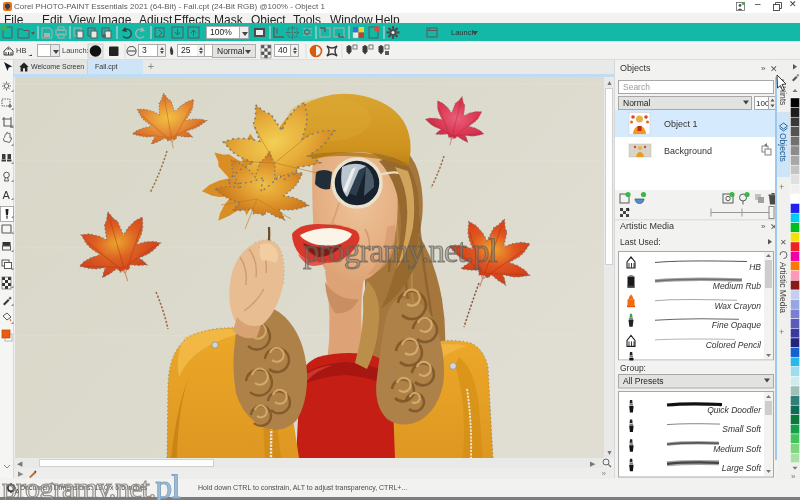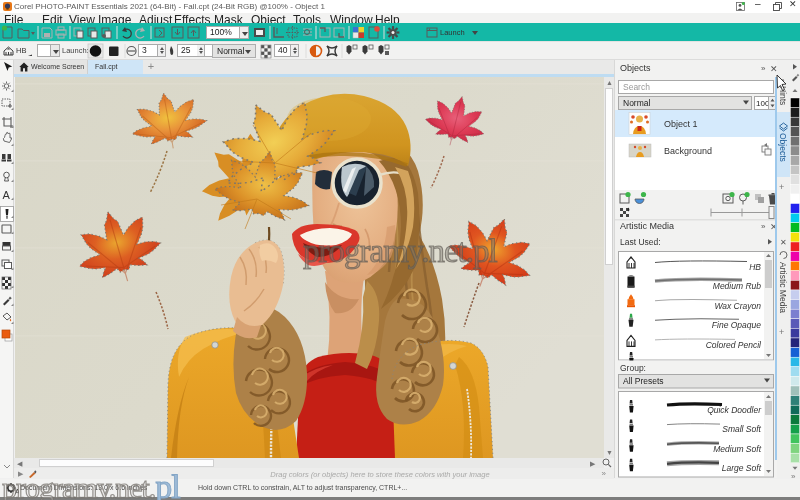--- a/index.html
+++ b/index.html
@@ -165,21 +165,21 @@
         <circle cx="393" cy="9.5" r="3.5" fill="#4a4a4a"></circle>
         <circle cx="393" cy="9.5" r="1.5" fill="#f2f2f1"></circle>
 <rect x="427" y="5" width="10" height="9" fill="none" stroke="#5a5a5a"></rect>
         <path d="M427,7.5 h10" stroke="#5a5a5a"></path>
         <circle cx="429.5" cy="6.2" r="0.7" fill="#5a5a5a"></circle>
 </svg>
   <div class="abs" style="left:206px;top:3px;width:34px;height:13px;background:#fff;border:1px solid #aaa;font-size:8.5px;color:#222;padding-left:3px;line-height:11px">100%</div>
   <div class="abs" style="left:240px;top:3px;width:9px;height:13px;background:#eee;border:1px solid #aaa;border-left:none">
         <div style="margin:5px 0 0 1.5px;border-left:3px solid transparent;border-right:3px solid transparent;border-top:4px solid #444"></div>
       </div>
-  <div class="tlabel" style="left:440px;top:5px">Launch</div>
+  <div class="tlabel" style="left:451px;top:5px">Launch</div>
   <div class="abs" style="left:472px;top:8px;border-left:3px solid transparent;border-right:3px solid transparent;border-top:4px solid #444"></div>
   </div>
 
   <div id="propbar" class="abs">
     <svg class="abs" width="800" height="18" viewBox="0 0 800 18" id="propbarsvg">
 <path d="M4,13 v-4 l4.5,-4 l4.5,4 v4 Z" fill="none" stroke="#3a3a3a"></path>
         <path d="M6,13 v-3 m2.5,3 v-3 m2.5,3 v-3" stroke="#3a3a3a"></path>
         <path d="M7,7.5 l1.5,-1.5 l1.5,1.5" fill="#3a3a3a"></path>
 <path d="M28,14 l4,0 l0,-1.5 l-4,1.5 Z" fill="#3a3a3a"></path>
 <rect x="43" y="8" width="2" height="2" fill="#888"></rect>
@@ -535,21 +535,20 @@
         <line x1="6.3" y1="6.3" x2="9" y2="9" stroke="#666" stroke-width="1.2"></line>
       </svg>
   </div>
 
   <div id="dragbar" class="abs">
     <div class="abs" style="left:4px;top:2px;font-size:7px;color:#888">▶</div>
     <svg class="abs" style="left:14px;top:1px" width="9" height="9" viewBox="0 0 9 9">
         <path d="M1,8 L6,3 L7.5,4.5 L2.5,9 Z" fill="#c9692a"></path>
         <path d="M6,3 L7.2,1.2 L8.5,2.8 L7.5,4.5 Z" fill="#555"></path>
       </svg>
-    <div class="txt">Drag colors (or objects) here to store these colors with your image</div>
     <div class="abs" style="right:8px;top:1px;font-size:8px;color:#888">»</div>
   </div>
 
   <div id="statusbar" class="abs">
     <svg class="abs" style="left:6px;top:3px" width="13" height="13" viewBox="0 0 13 13">
         <circle cx="5" cy="6" r="3.2" fill="none" stroke="#333" stroke-width="1.6"></circle>
         <g stroke="#333" stroke-width="1.4">
           <line x1="5" y1="1" x2="5" y2="3"></line>
           <line x1="5" y1="9" x2="5" y2="11"></line>
           <line x1="0.5" y1="6" x2="2.2" y2="6"></line>

